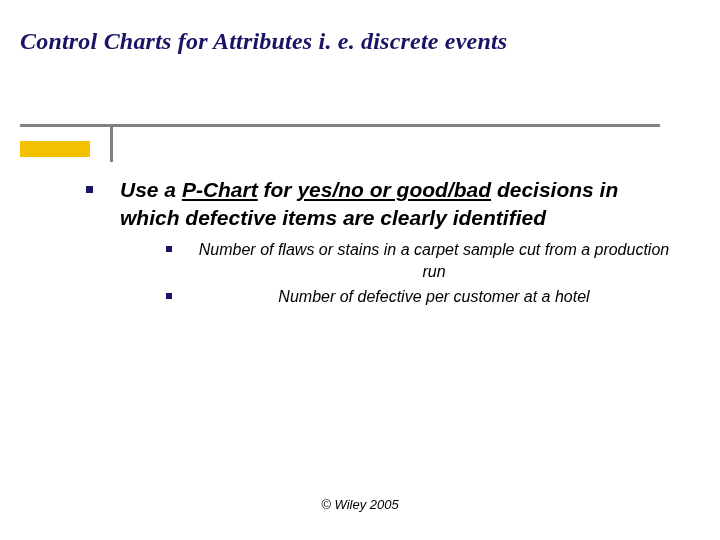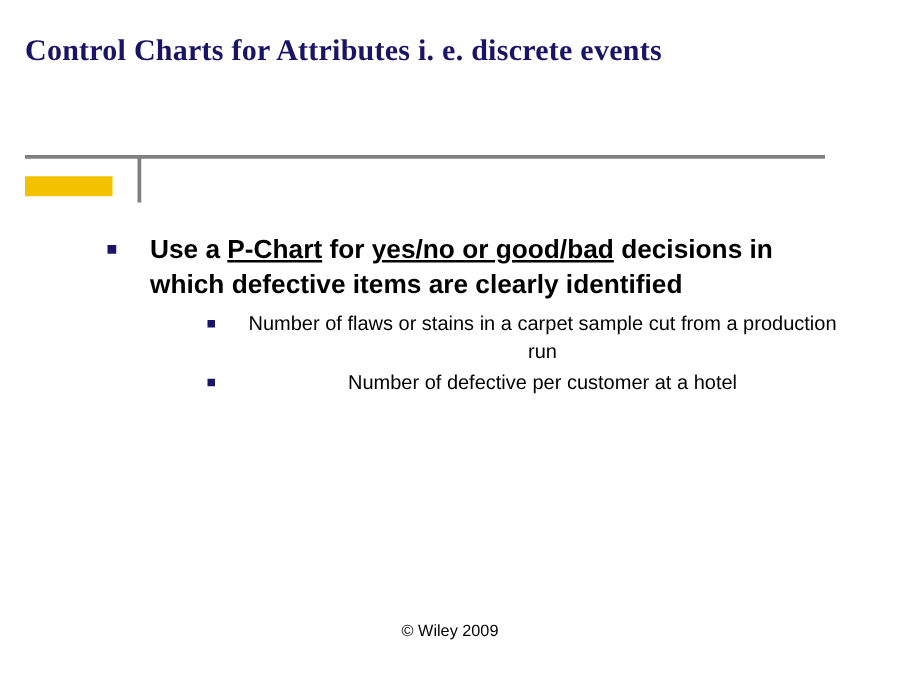--- a/index.html
+++ b/index.html
@@ -10,20 +10,21 @@
     background: #ffffff;
     font-family: Verdana, Geneva, sans-serif;
     color: #000;
     overflow: hidden;
   }
   .slide {
     position: relative;
     width: 720px;
     height: 540px;
     box-sizing: border-box;
+    font-style: italic;
   }
   .title {
     position: absolute;
     left: 20px;
     top: 28px;
     font-family: "Comic Sans MS", "Comic Sans", cursive;
     font-size: 24px;
     font-weight: bold;
     color: #1a1466;
     letter-spacing: 0.2px;
@@ -49,21 +50,21 @@
     left: 20px;
     top: 141px;
     width: 70px;
     height: 16px;
     background: #f2c200;
   }
 
   .content {
     position: absolute;
     left: 70px;
-    top: 186px;
+    top: 176px;
     width: 610px;
   }
   ul.main {
     list-style: none;
     margin: 0;
     padding: 0;
   }
   ul.main > li {
     position: relative;
     padding-left: 50px;
@@ -141,14 +142,14 @@
         <span class="bullet"></span>
         <span>Number of flaws or stains in a carpet sample cut from a production run</span>
       </li>
       <li>
         <span class="bullet"></span>
         <span>Number of defective per customer at a hotel</span>
       </li>
     </ul>
   </div>
 
-  <div class="footer">© Wiley 2009</div>
+  <div class="footer">© Wiley 2005</div>
 </div>
 
 </body></html>

